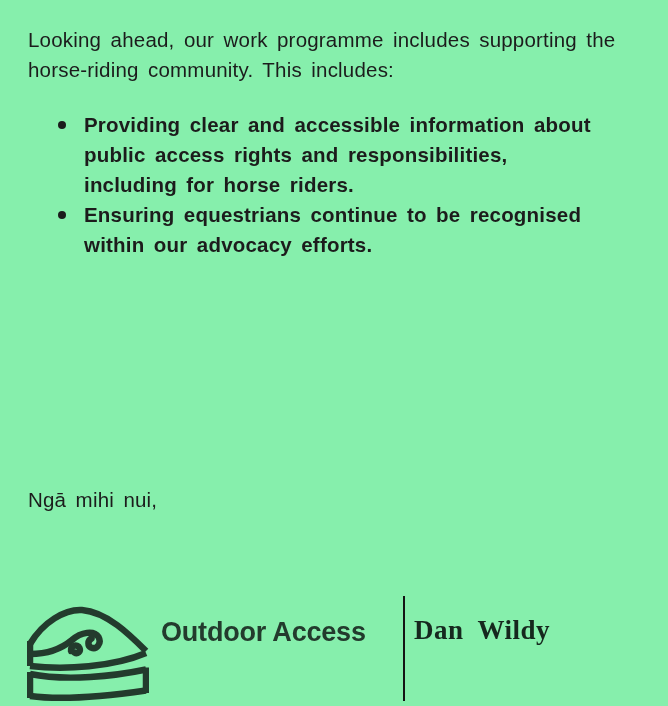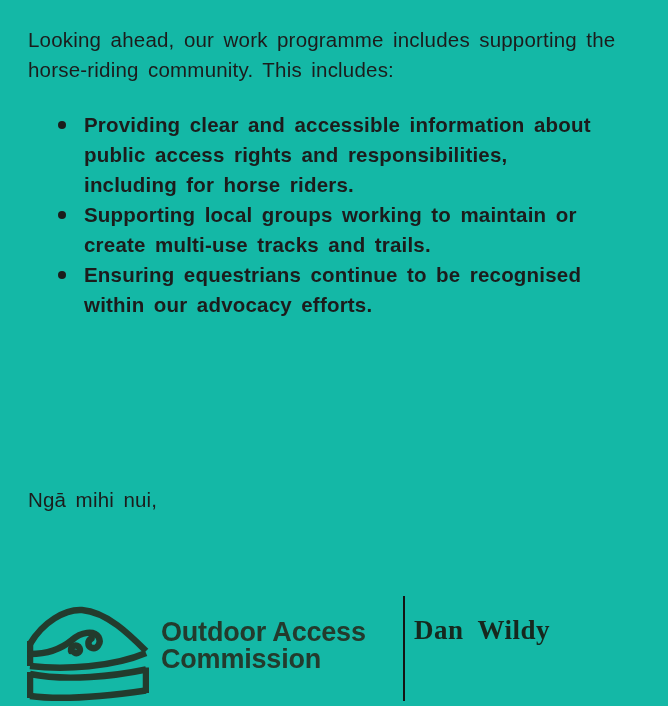--- a/index.html
+++ b/index.html
@@ -11,21 +11,21 @@
     width: 668px;
     height: 706px;
     position: relative;
     overflow: hidden;
     font-family: "Liberation Sans", sans-serif;
     color: #1c1c1c;
   }
   .page {
     position: absolute;
     inset: 0;
-    background: #14b8a6;
+    background: #86efac;
   }
   
   .body-text {
     font-size: 20.5px;
     line-height: 30px;
     letter-spacing: 0.2px;
     word-spacing: 3.5px;
     color: #1c1c1c;
   }
   .intro {
@@ -127,21 +127,20 @@
 </style>
 </head>
 <body>
 
 <div class="page">
 
   <p class="body-text intro">Looking ahead, our work programme includes supporting the horse-riding community. This includes:</p>
 
   <ul class="body-text bullet-list">
     <li>Providing clear and accessible information about public access rights and responsibilities, including for horse riders.</li>
-    <li>Supporting local groups working to maintain or create multi-use tracks and trails.</li>
     <li>Ensuring equestrians continue to be recognised within our advocacy efforts.</li>
   </ul>
 
   <p class="body-text signoff">Ngā mihi nui,</p>
 
   <div class="footer">
 
     <div>
       <svg class="logo-icon" width="122" height="98" viewBox="0 0 122 98" xmlns="http://www.w3.org/2000/svg" aria-hidden="true">
         <path class="brand-stroke" d="M3 38 C16 16, 38 3, 55 4 C80 6, 103 29, 119 45"></path>
@@ -150,21 +149,20 @@
         <path class="brand-stroke round-cap" d="M3 48 C20 48, 33 44, 45 34 C54 26, 67 24, 71.5 31 C75 37.5, 69.5 44, 64 41.5 C60.5 39.8, 60.5 34.5, 64.5 32.5"></path>
         <path class="brand-stroke round-cap" d="M44 45 C43 39.5, 50.5 37.5, 52.5 42 C54 45.5, 50.5 48.5, 47.5 46.5"></path>
         <path class="brand-stroke" d="M3 68 C40 75.5, 88 70, 119 63.5"></path>
         <path class="brand-stroke" d="M3 90 C40 95, 88 89, 119 84.5"></path>
         <path class="brand-stroke" d="M3 66 L3 92"></path>
         <path class="brand-stroke" d="M119 61.5 L119 87"></path>
       </svg>
 
       <div class="logo-text">
         <div class="org-name">Outdoor Access</div>
-        <div class="org-name">Commission</div>
       </div>
     </div>
 
     <div class="separator"></div>
 
     <div class="signature-name">Dan  Wildy</div>
   </div>
 
 </div>
 

